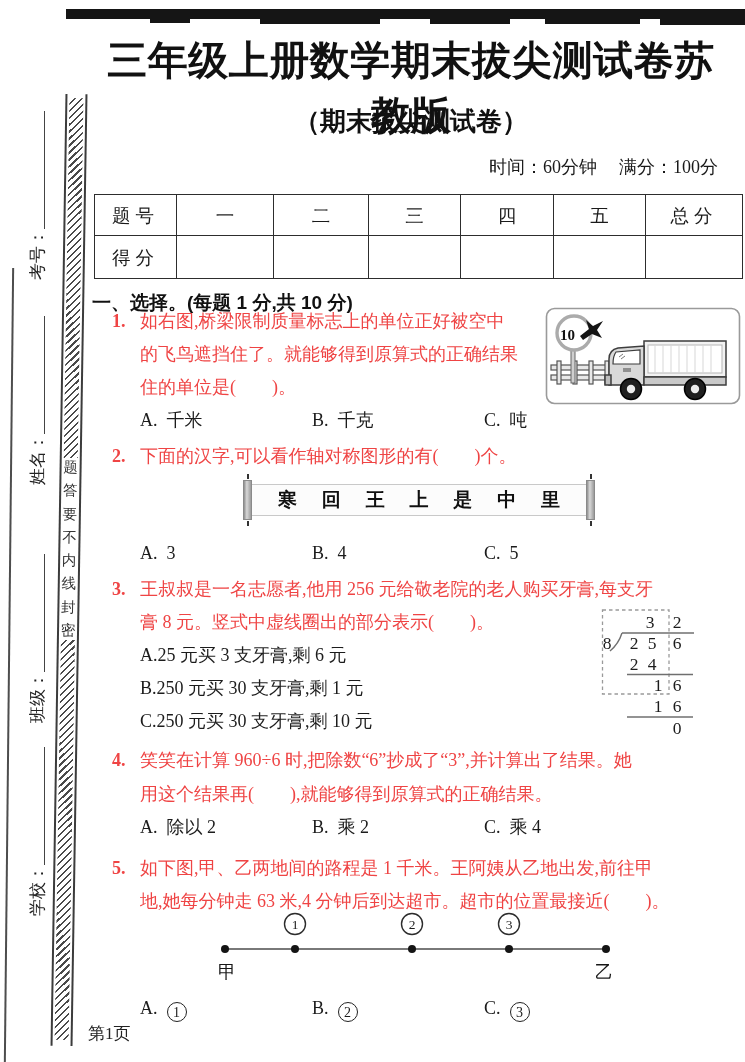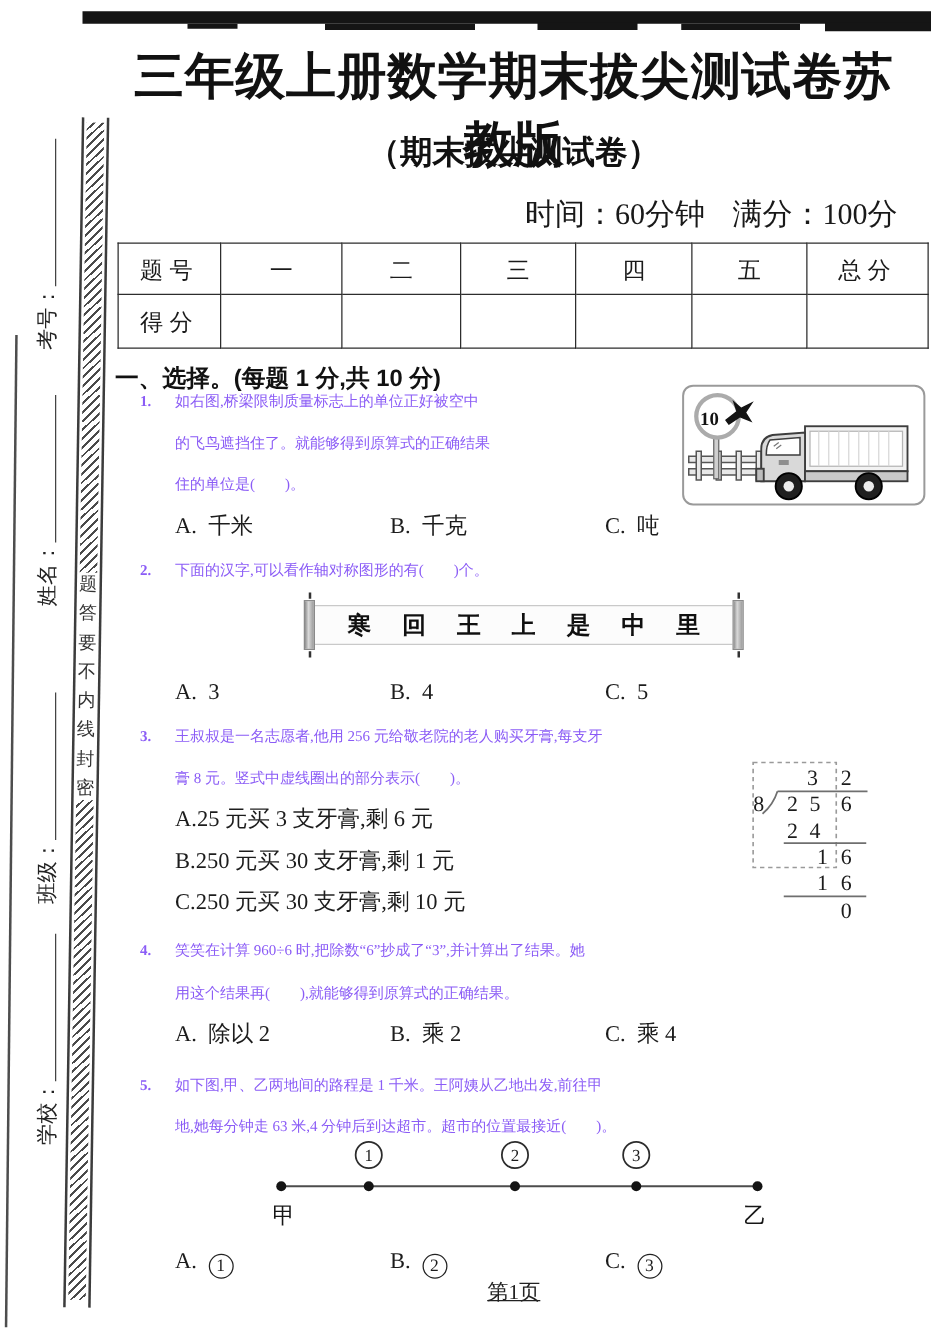--- a/index.html
+++ b/index.html
@@ -33,40 +33,40 @@
     border-bottom:1.4px solid #444; vertical-align:-2px; }
 
   
   .title { position:absolute; left:88px; top:33px; width:646px; text-align:center;
     font-family:Liberation Mono, monospace; font-weight:700;
     font-size:40px; letter-spacing:0.5px; color:#111; }
   .subtitle { position:absolute; left:88px; top:104px; width:646px; text-align:center;
     font-family:"Liberation Sans","DejaVu Sans",sans-serif; font-weight:700;
     font-size:26px; color:#111; }
   .info { position:absolute; left:88px; top:155px; width:630px; text-align:right;
-    font-size:24px; color:#191919; }
+    font-size:18px; color:#191919; }
   .info .gap { display:inline-block; width:22px; }
 
   
   table.score { position:absolute; left:94px; top:194px; border-collapse:collapse;
     table-layout:fixed; }
   table.score td { border:1.8px solid #2d2d2d; text-align:center;
     font-size:18.5px; color:#1a1a1a; }
   table.score tr:nth-child(1) td { height:41px;font-family:Liberation Serif, serif; }
   table.score tr:nth-child(2) td { height:43px; }
   .lab-cell { letter-spacing:5px; }
 
   
   .sec-head { position:absolute; left:92px; top:290px;
     font-family:"Liberation Sans","DejaVu Sans",sans-serif; font-weight:700;
     font-size:19px; color:#111; }
 
   
   .question { position:absolute; left:112px; width:633px; }
-  .q-line { font-size:12px; line-height:33px; white-space:nowrap; color:#8b5cf6;font-family:Liberation Serif, serif; }
+  .q-line { font-size:18px; line-height:33px; white-space:nowrap; color:#ef4444;font-family:Liberation Serif, serif; }
   .q-line .qnum { display:inline-block; width:28px; font-weight:700; }
   .q-line.indent { padding-left:28px; }
   .opt-row { display:flex; padding-left:28px; font-size:18px; line-height:33px; }
   .opt { width:172px; white-space:nowrap; }
   .opt .opt-label { margin-right:9px; }
   .opt-line { font-size:18px; line-height:33px; padding-left:28px; white-space:nowrap; }
   .circ-num { display:inline-block; width:20px; height:20px; border:1.5px solid #222;
     border-radius:50%; text-align:center; line-height:19px; font-size:14px;
     vertical-align:-3px; }
 
@@ -82,22 +82,22 @@
     display:flex; justify-content:space-between; align-items:center; padding:0 26px;
     font-family:"Liberation Sans","DejaVu Sans",sans-serif; font-weight:700;
     font-size:19px; color:#101010; }
 
   
   .truck-fig { position:absolute; left:545px; top:307px; }
   .division-fig { position:absolute; left:593px; top:601px; }
   .numline-fig { position:absolute; left:103px; top:56px; }
   svg text { font-family:"Liberation Serif","DejaVu Serif",serif; }
 
-  .footer { position:absolute; left:88px; top:1022px; width:646px; text-align:center;
-    font-size:17px; color:#222;text-decoration:underline; }
+  .footer { position:absolute; left:88px; top:1022px; width:646px; 
+    font-size:17px; color:#222; }
 </style>
 </head>
 <body>
 
 <div class="scan-bar"></div>
 <div class="scan-bump" style="left:150px;top:19px;width:40px;height:4px;"></div>
 <div class="scan-bump" style="left:260px;top:19px;width:120px;height:5px;"></div>
 <div class="scan-bump" style="left:430px;top:18px;width:80px;height:6px;"></div>
 <div class="scan-bump" style="left:545px;top:19px;width:95px;height:5px;"></div>
 <div class="scan-bump" style="left:660px;top:18px;width:85px;height:7px;"></div>

